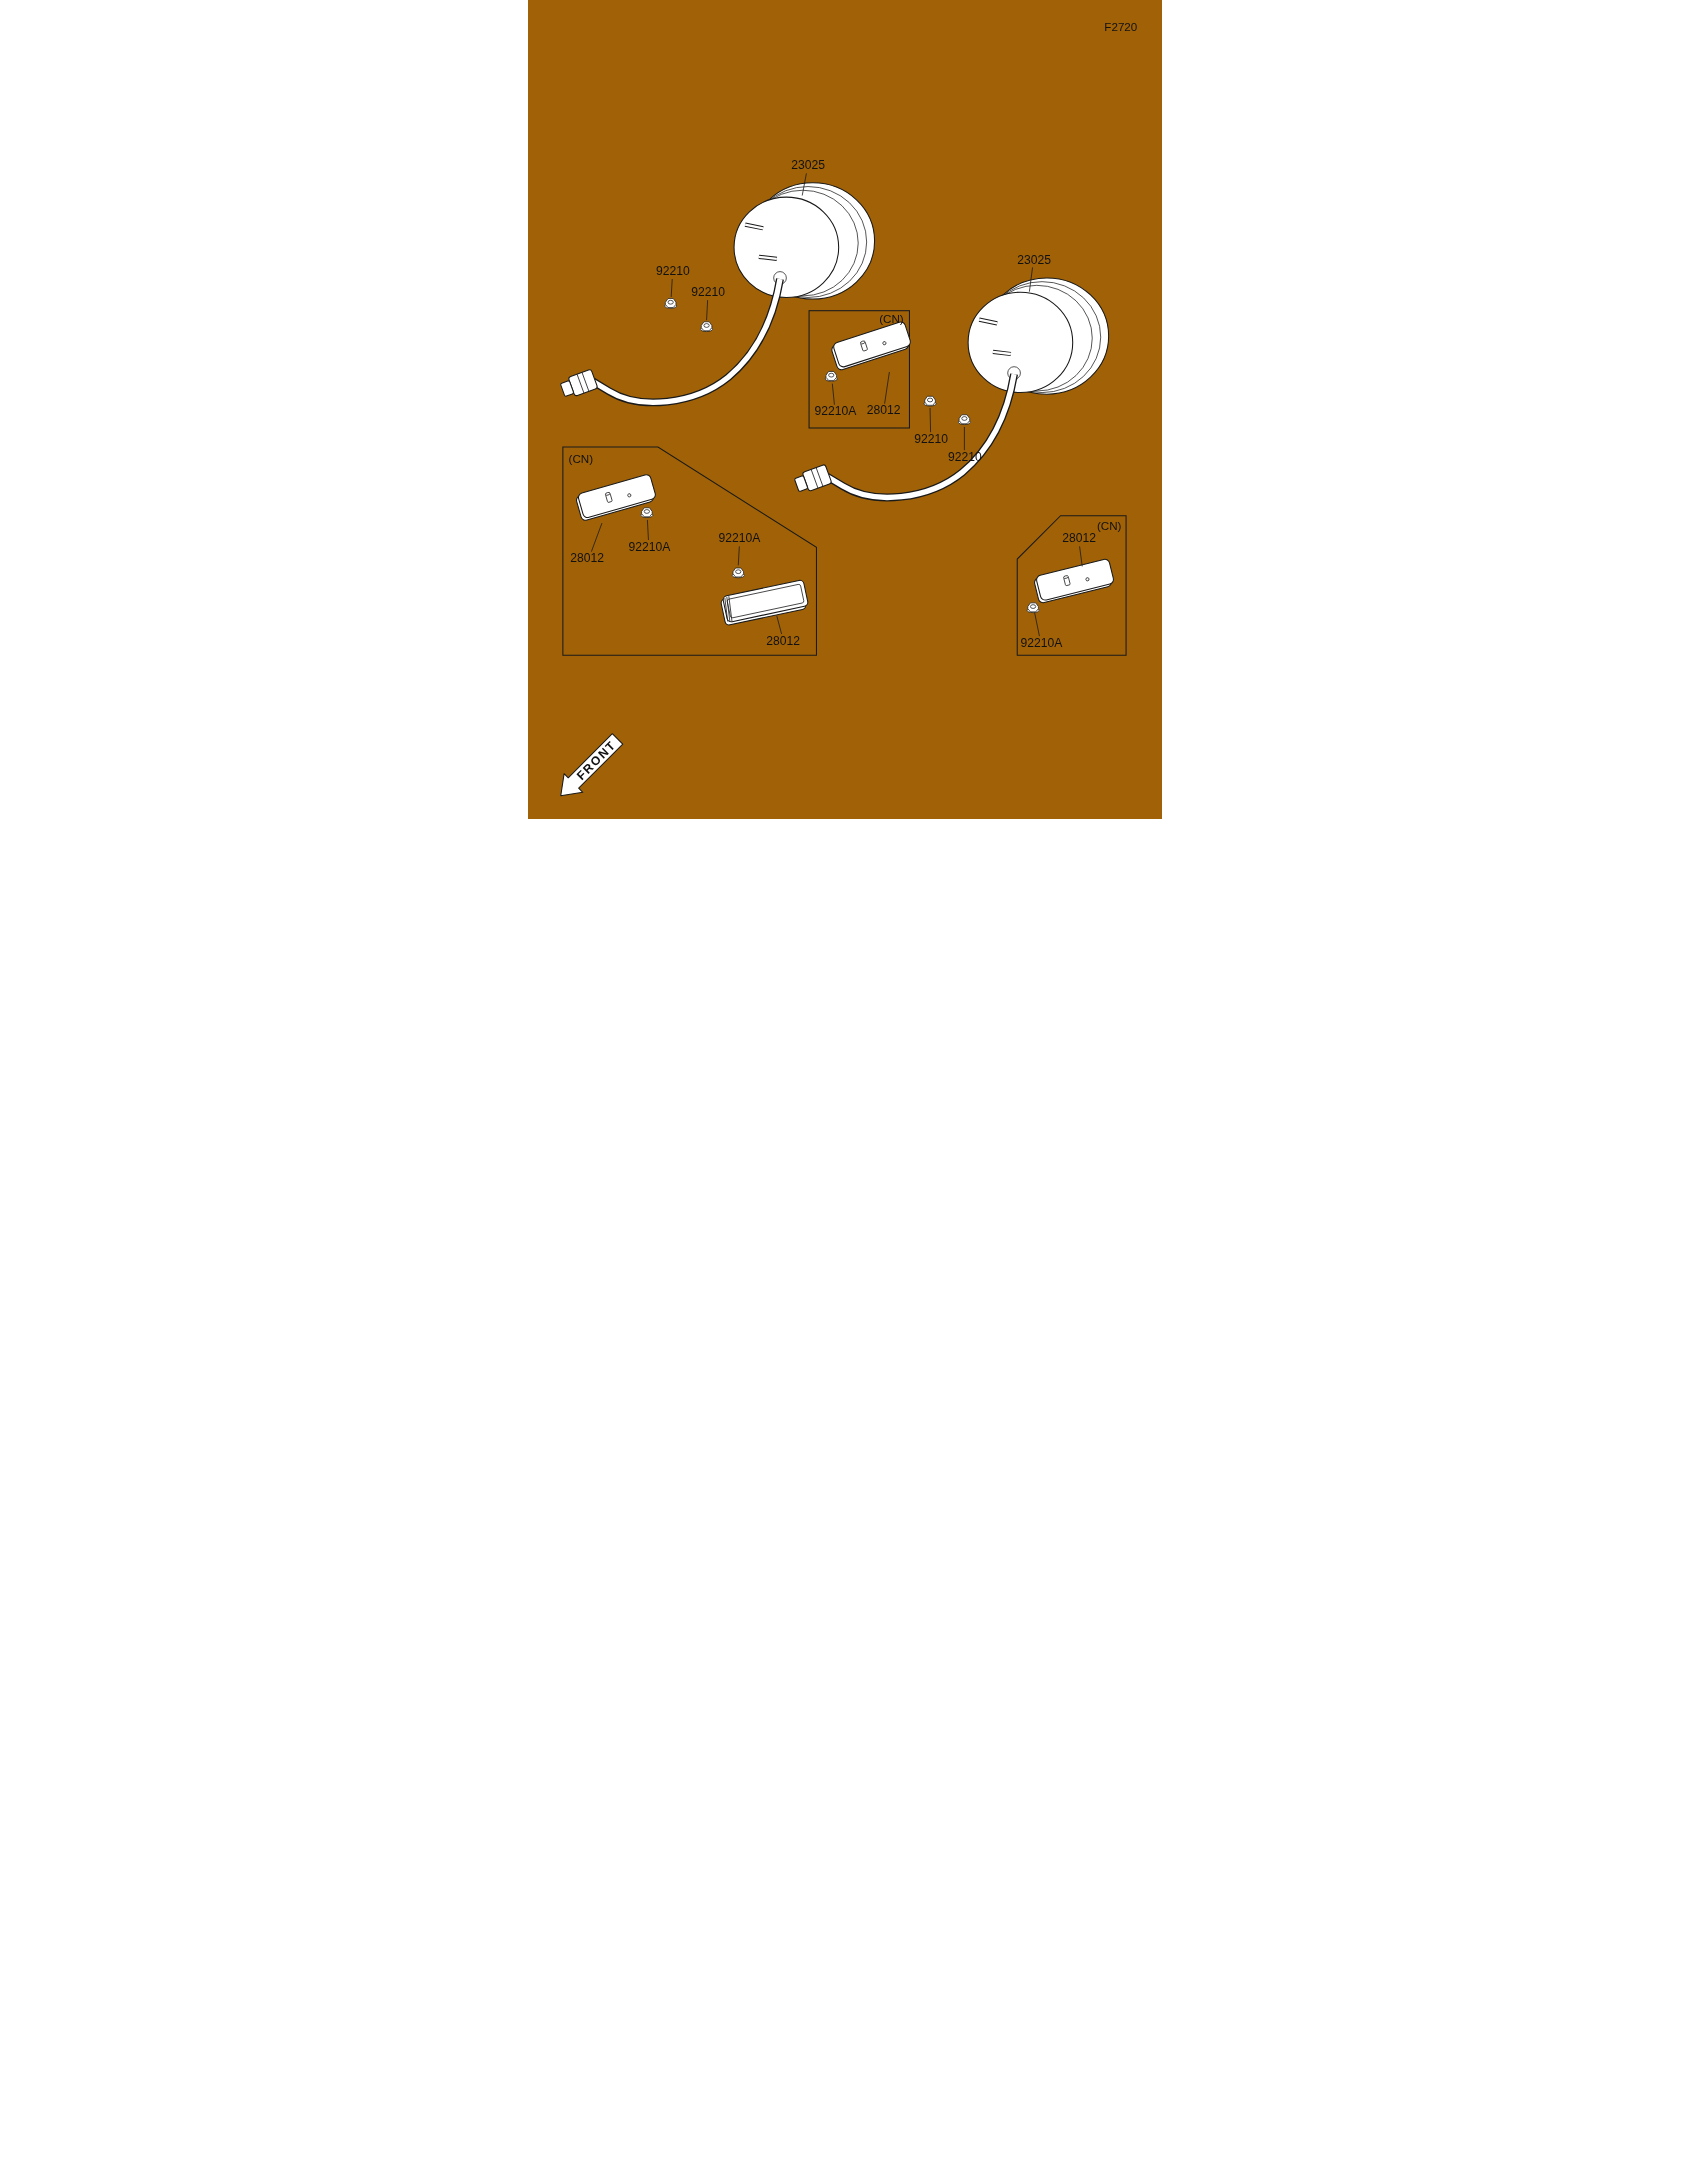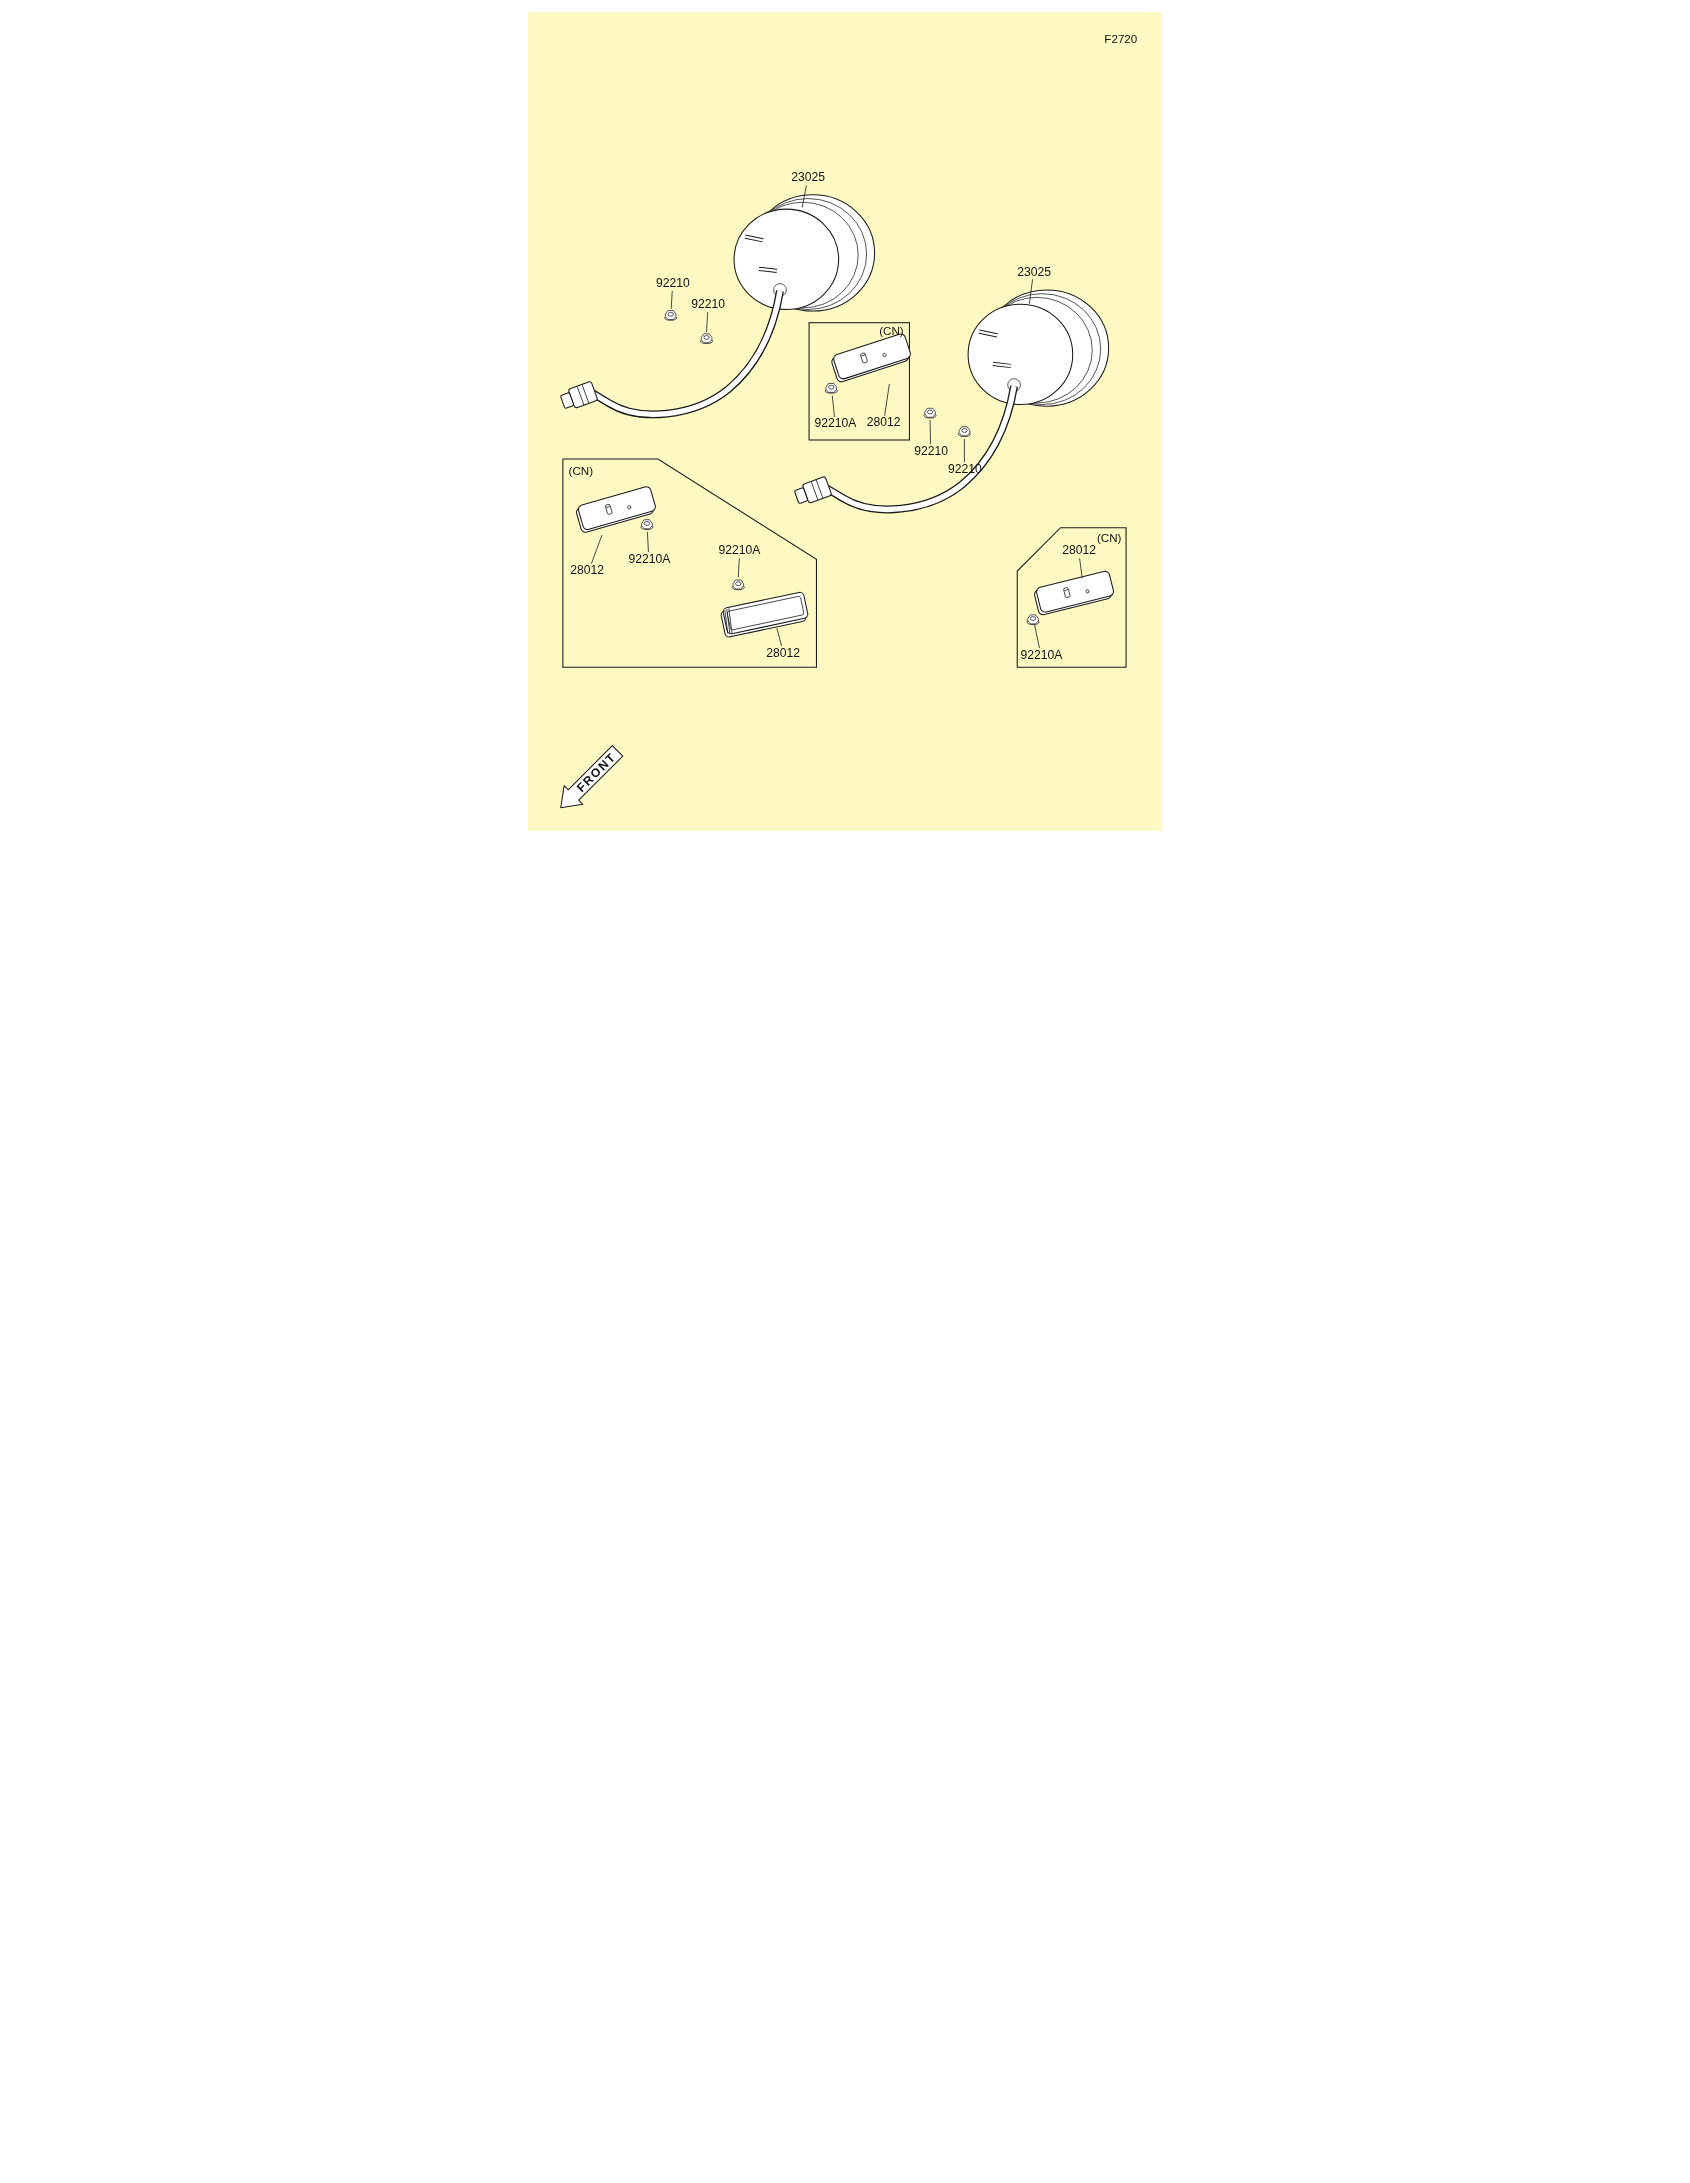--- a/index.html
+++ b/index.html
@@ -3,22 +3,22 @@
 <meta charset="utf-8">
 <style>
   html, body {
     margin: 0;
     padding: 0;
     background: #ffffff;
   }
   .page {
     width: 634px;
     height: 819px;
-    margin: 12px auto;
-    background: #fef9c3;
+    margin: 0 auto;
+    background: #a16207;
     position: relative;
   }
   svg { display: block; }
 
   .part  { fill: #ffffff; stroke: #1a1a1a; stroke-width: 2; stroke-linejoin: round; }
   .line  { fill: none;    stroke: #1a1a1a; stroke-width: 2; }
   .thin  { stroke-width: 1.4; }
   .box   { fill: none;    stroke: #1a1a1a; stroke-width: 2; }
   .leader{ fill: none;    stroke: #1a1a1a; stroke-width: 1.5; }
 

